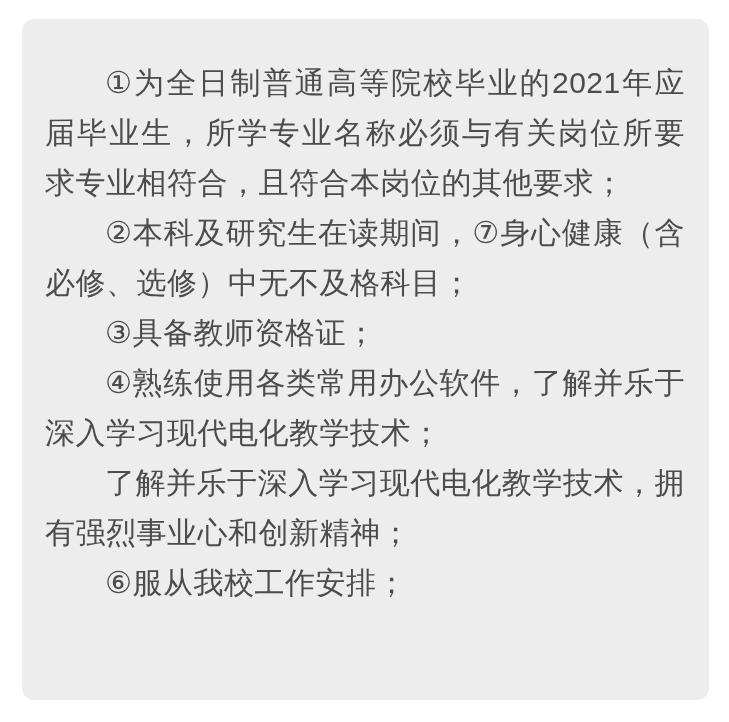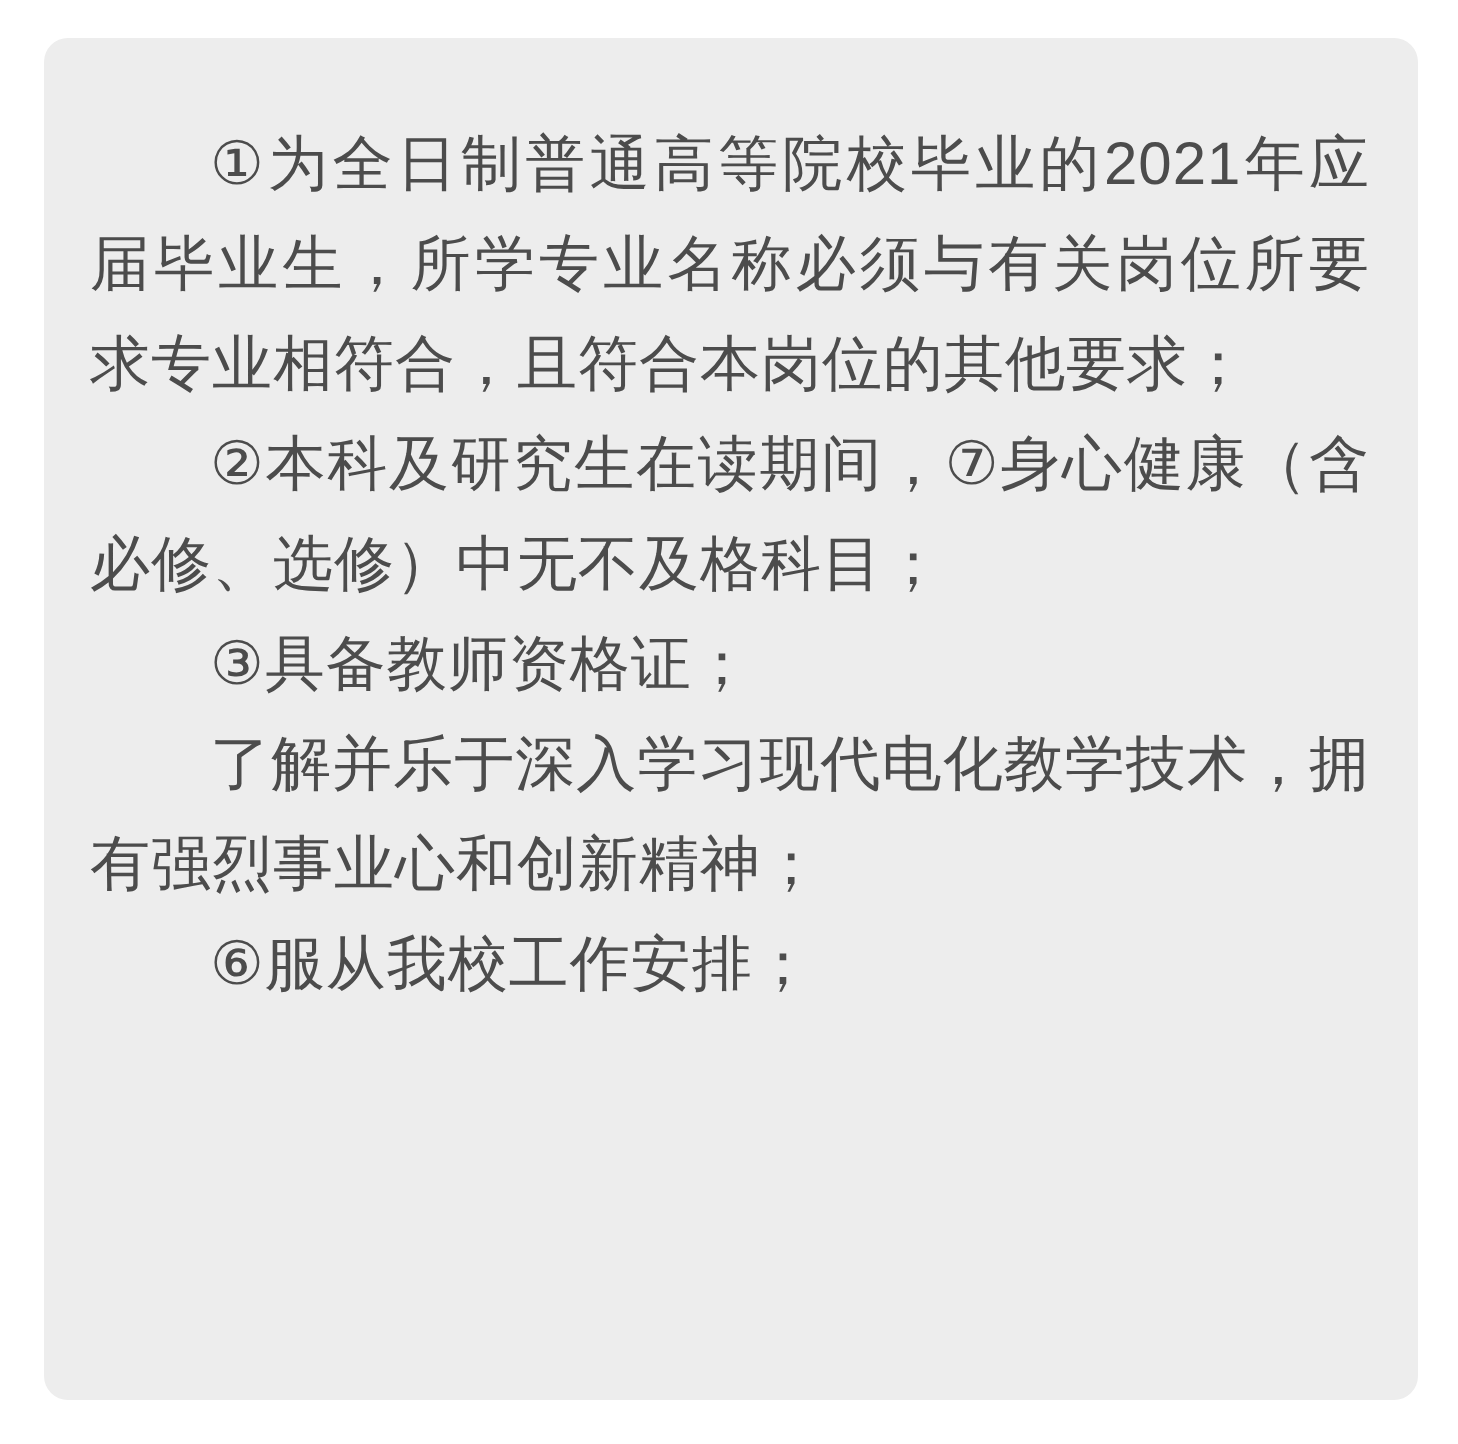--- a/index.html
+++ b/index.html
@@ -42,16 +42,17 @@
   }
 </style>
 </head>
 <body>
 
 <div class="page">
   <div class="card">
     <p class="para">①为全日制普通高等院校毕业的2021年应届毕业生，所学专业名称必须与有关岗位所要求专业相符合，且符合本岗位的其他要求；</p>
     <p class="para">②本科及研究生在读期间，⑦身心健康（含必修、选修）中无不及格科目；</p>
     <p class="para">③具备教师资格证；</p>
+    <p class="para">④熟练使用各类常用办公软件，了解并乐于深入学习现代电化教学技术；</p>
     <p class="para">了解并乐于深入学习现代电化教学技术，拥有强烈事业心和创新精神；</p>
     <p class="para">⑥服从我校工作安排；</p>
   </div>
 </div>
 
 </body></html>

